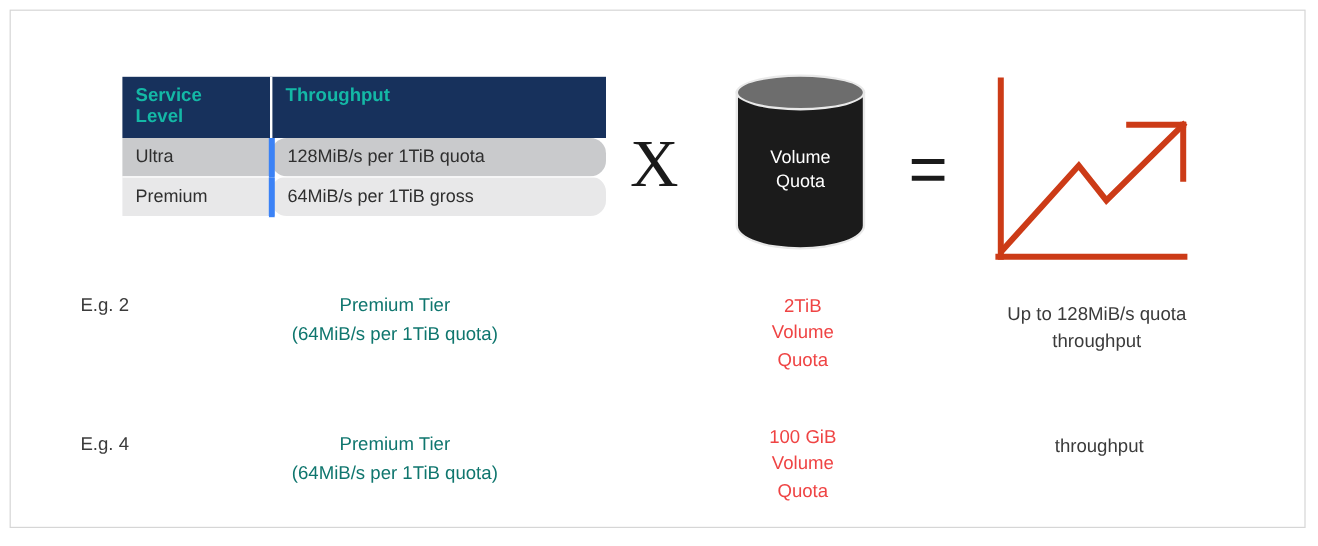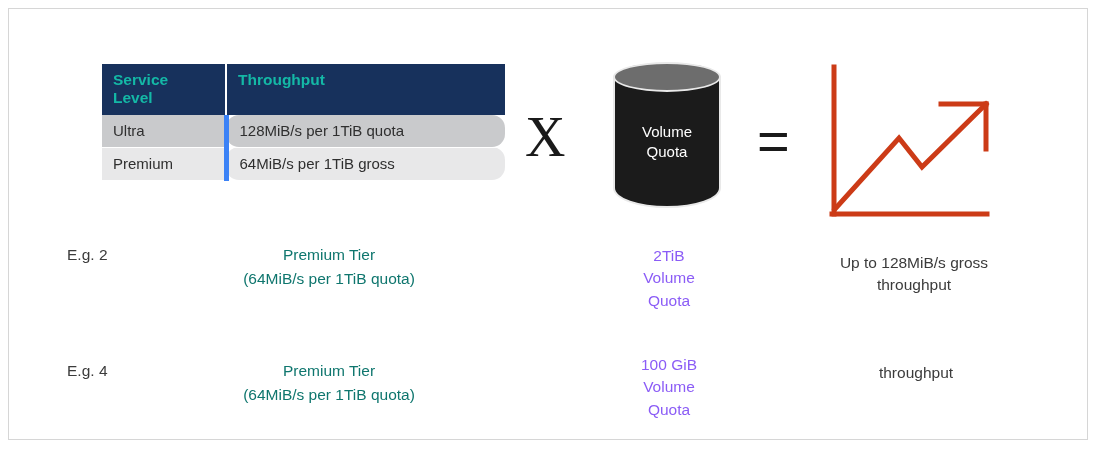--- a/index.html
+++ b/index.html
@@ -145,21 +145,21 @@
     position: absolute;
     font-size: 15.5px;
     color: #0f766e;
     text-align: center;
     line-height: 1.55;
     white-space: nowrap;
   }
   .eg-quota {
     position: absolute;
     font-size: 15.5px;
-    color: #8b5cf6;
+    color: #ef4444;
     text-align: center;
     line-height: 1.45;
     white-space: nowrap;
   }
   .eg-result {
     position: absolute;
     font-size: 15.5px;
     color: #3b3b3b;
     text-align: center;
     line-height: 1.45;
@@ -244,21 +244,21 @@
     <div class="eg-tier r1-tier">
       <div>Premium Tier</div>
       <div>(64MiB/s per 1TiB quota)</div>
     </div>
     <div class="eg-quota r1-quota">
       <div>2TiB</div>
       <div>Volume</div>
       <div>Quota</div>
     </div>
     <div class="eg-result r1-result">
-      <div>Up to 128MiB/s gross</div>
+      <div>Up to 128MiB/s quota</div>
       <div>throughput</div>
     </div>
 
     <div class="eg-label r2-label">E.g. 4</div>
     <div class="eg-tier r2-tier">
       <div>Premium Tier</div>
       <div>(64MiB/s per 1TiB quota)</div>
     </div>
     <div class="eg-quota r2-quota">
       <div>100 GiB</div>

